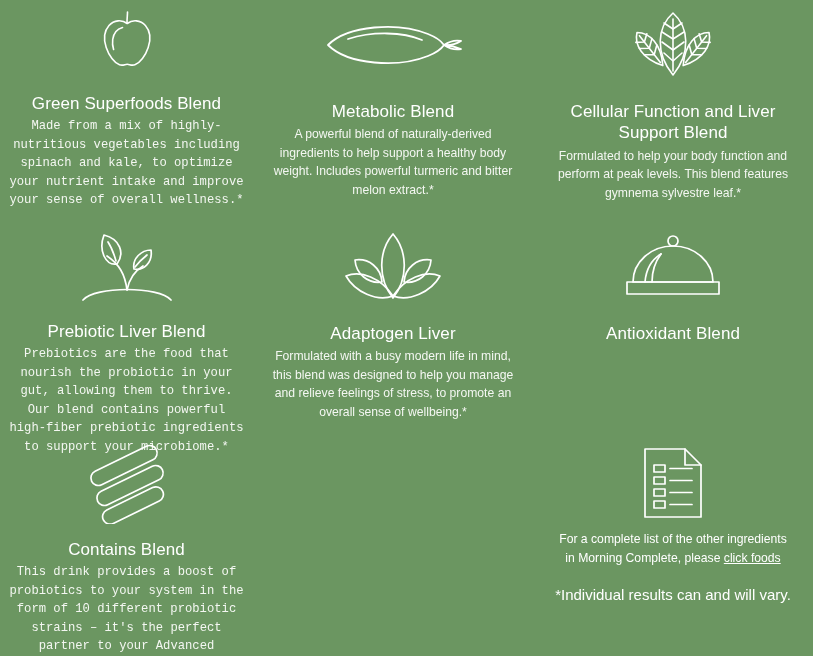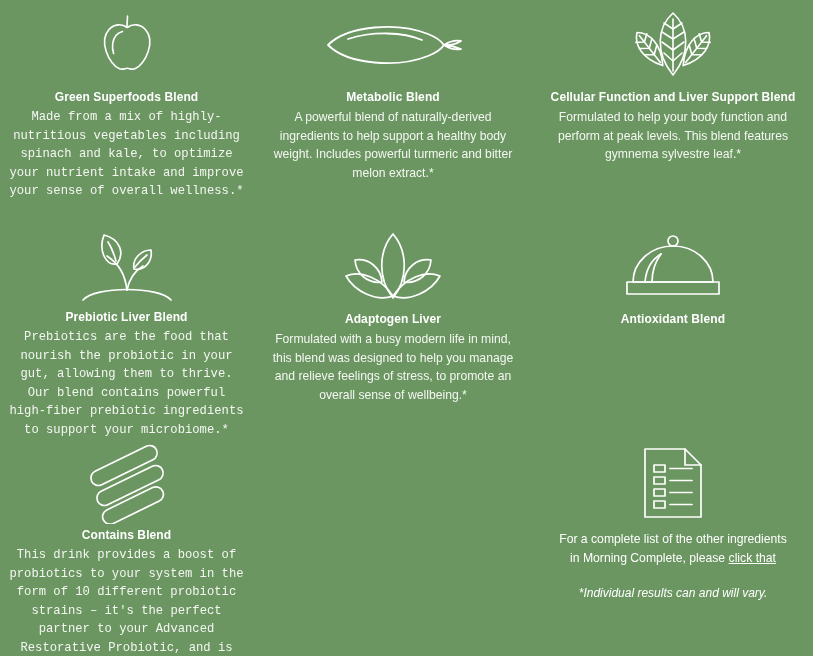--- a/index.html
+++ b/index.html
@@ -40,25 +40,25 @@
     justify-content: center;
     margin-top: 6px;
     margin-bottom: 6px;
   }
   .icon-wrap.r2 { margin-top: 18px; }
   .icon-wrap.r3 { margin-top: 14px; }
 
   .icon-wrap svg { display: block; }
 
   .blend-title {
-    font-size: 12px;
-    font-weight: bold;
+    font-size: 17px;
+    font-weight: normal;
     letter-spacing: 0.1px;
     color: #ffffff;
-    margin: 0 0 3px 0;
+    margin: 11px 0 3px 0;
     line-height: 1.25;
   }
   .blend-desc {
     font-size: 12.2px;
     line-height: 1.52;
     color: #f4f7f2;
     margin: 0;
     max-width: 248px;
   }
   .col1 .blend-desc { max-width: 240px; font-family: Liberation Mono, monospace; }
@@ -73,22 +73,21 @@
     line-height: 1.55;
     max-width: 236px;
     margin: 0 auto;
   }
   .link {
     color: #ffffff;
     text-decoration: underline;
     cursor: pointer;
   }
   .disclaimer {
-    font-size: 12px;
-    font-style: italic;
+    font-size: 15px;
     margin-top: 16px;
     line-height: 1.5;
   }
 </style>
 </head>
 <body>
 
 <div class="grid">
 
   <div class="cell col1">
@@ -207,18 +206,18 @@
         <path d="M29 23.5 L51 23.5"></path>
         <rect x="13" y="32" width="11" height="7"></rect>
         <path d="M29 35.5 L51 35.5"></path>
         <rect x="13" y="44" width="11" height="7"></rect>
         <path d="M29 47.5 L51 47.5"></path>
         <rect x="13" y="56" width="11" height="7"></rect>
         <path d="M29 59.5 L51 59.5"></path>
       </svg>
     </div>
     <div class="note-block">
-      <p class="note-text"><span>For a complete list of the other ingredients in Morning Complete, please </span><a class="link" href="#">click that</a></p>
+      <p class="note-text"><span>For a complete list of the other ingredients in Morning Complete, please </span><a class="link" href="#">click foods</a></p>
       <p class="note-text disclaimer">*Individual results can and will vary.</p>
     </div>
   </div>
 
 </div>
 
 </body></html>

